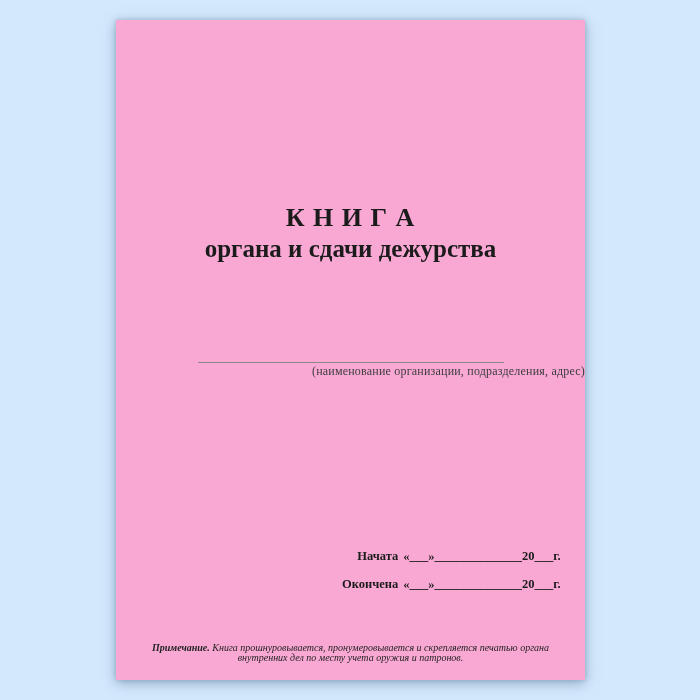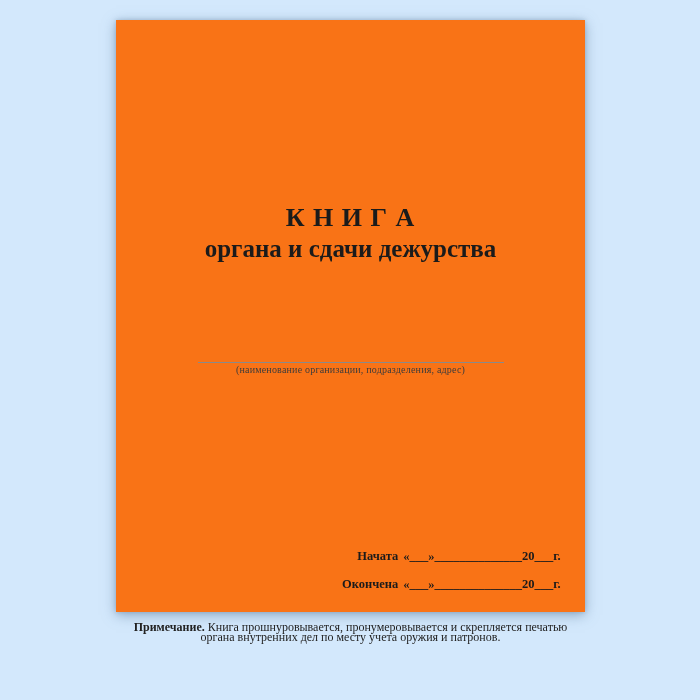--- a/index.html
+++ b/index.html
@@ -14,22 +14,22 @@
     height: 700px;
     background: #d3e8fc;
     position: relative;
     overflow: hidden;
   }
   .page {
     position: absolute;
     left: 116px;
     top: 20px;
     width: 469px;
-    height: 592px;
-    background: #f97316;
+    height: 660px;
+    background: #f9a8d4;
     box-shadow: 0 3px 12px rgba(96, 128, 160, 0.6), 0 0 4px rgba(96, 128, 160, 0.35);
   }
   .title-block {
     position: absolute;
     top: 183px;
     left: 0;
     right: 0;
     text-align: center;
     color: #1b1b1b;
   }
@@ -53,23 +53,24 @@
     text-align: center;
   }
   .org-rule {
     width: 306px;
     margin: 0 auto;
     border-top: 1px solid #8a8a8a;
     height: 0;
   }
   .org-caption {
     margin-top: 1px;
-    font-size: 10px;
+    font-size: 12px;
     letter-spacing: 0.2px;
     color: #3c3c3c;
+    text-align: right;
   }
   .dates {
     position: absolute;
     top: 529px;
     left: 0;
     right: 0;
     color: #1b1b1b;
   }
   .date-row {
     display: flex;
@@ -81,25 +82,26 @@
     white-space: nowrap;
     justify-content: center;
   }
   .date-label {
     width: 82px;
     text-align: right;
     margin-right: 5px;
   }
   .footnote {
     position: absolute;
-    top: 602px;
+    top: 623px;
     left: 16px;
     right: 16px;
     text-align: center;
-    font-size: 12px;
+    font-style: italic;
+    font-size: 10px;
     line-height: 10px;
     color: #222222;
   }
   .note-label {
     font-weight: bold;
   }
 </style>
 </head>
 <body>
 

